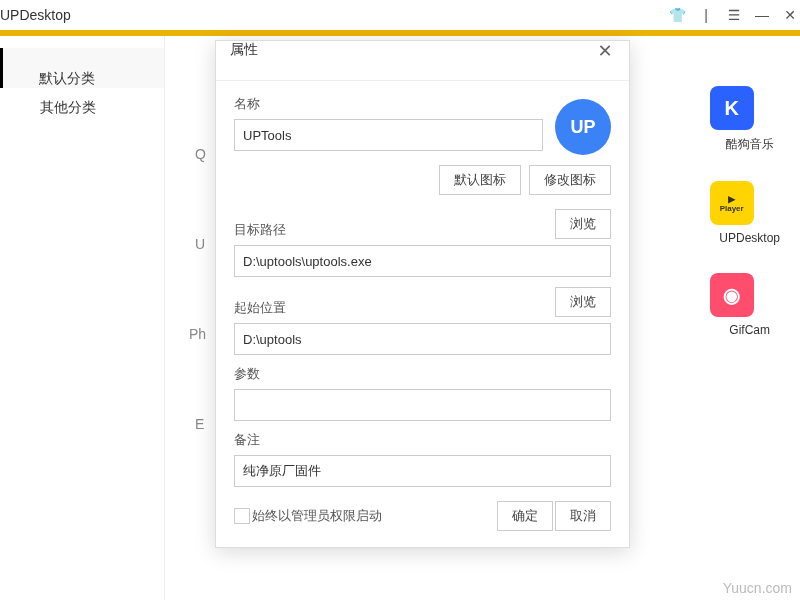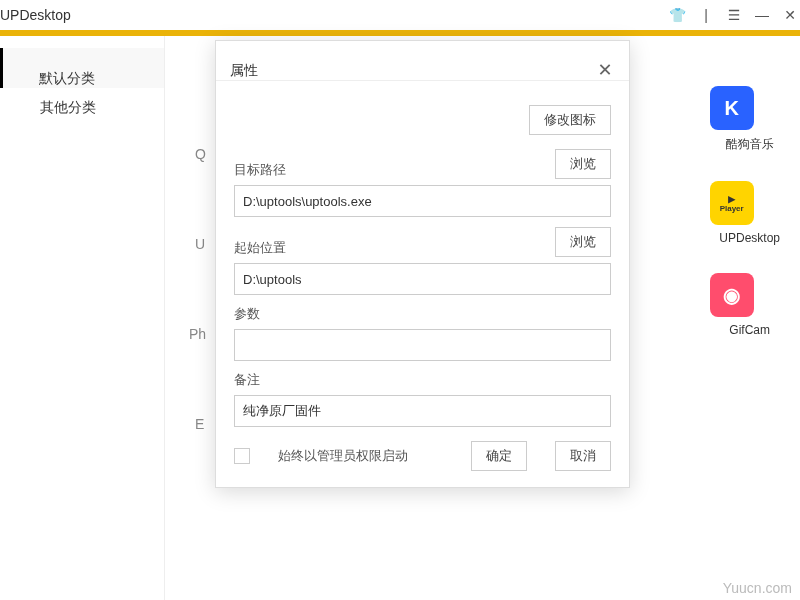--- a/index.html
+++ b/index.html
@@ -12,35 +12,35 @@
 .sidebar { width: 165px; border-right: 1px solid #eee; padding-top: 12px; }
 .sidebar .item { height: 40px; display: flex; align-items: center; padding-left: 40px; font-size: 14px; color: #333; cursor: pointer; }
 .sidebar .item.active { border-left: 3px solid #000000; padding-left: 36px; color: #333; background: #f8f8f8; align-items: flex-end; }
 .content { flex: 1; padding: 16px 20px; position: relative; }
 .bg-letter { position: absolute; font-size: 14px; color: #888; }
 .apps { position: absolute; right: 20px; top: 50px; display: flex; flex-direction: column; gap: 28px; align-items: center; }
 .app { display: flex; flex-direction: column; align-items: center; gap: 6px; cursor: pointer; }
 .app .icon { width: 44px; height: 44px; border-radius: 8px; display: flex; align-items: center; justify-content: center; font-size: 20px; font-weight: bold; color: #fff; }
 .app .label { font-size: 12px; color: #333; margin-left: 36px; }
 .dialog { position: absolute; left: 215px; top: 40px; width: 415px; background: #fff; border: 1px solid #ddd; box-shadow: 0 4px 20px rgba(0,0,0,0.15); }
-.dialog-header { height: 40px; display: flex; align-items: flex-end; padding: 0 14px; border-bottom: 1px solid #eee; }
+.dialog-header { height: 40px; display: flex; align-items: flex-start; padding: 0 14px; border-bottom: 1px solid #eee; }
 .dialog-header .dtitle { font-size: 14px; color: #333; }
 .dialog-header .spacer { flex: 1; }
 .dialog-header .close { width: 20px; height: 20px; cursor: pointer; font-size: 18px; color: #666; display: flex; align-items: center; justify-content: center; }
 .dialog-body { padding: 14px 18px 16px; }
 .row-top { display: flex; gap: 12px; }
 .name-block { flex: 1; }
 .field-label { font-size: 13px; color: #555; margin-bottom: 6px; display: block; }
 input[type=text] { width: 100%; height: 32px; border: 1px solid #ccc; padding: 0 8px; font-size: 13px; color: #333; background: #fff; }
 .icon-preview { width: 56px; height: 56px; border-radius: 50%; background: #3b82f6; display: flex; align-items: center; justify-content: center; color: #fff; font-weight: bold; font-size: 18px; margin-top: 4px; }
 .icon-btns { display: flex; gap: 8px; margin: 10px 0 14px; }
 .btn { height: 30px; padding: 0 14px; border: 1px solid #ccc; background: #fff; font-size: 13px; color: #444; cursor: pointer; display: inline-flex; align-items: center; }
 .path-row { display: flex; align-items: flex-end; gap: 10px; margin-bottom: 6px; }
 .path-row .field-label { flex: 1; margin: 0; }
-.dialog-footer { display: flex; align-items: center; gap: 28px; margin-top: 14px; }
+.dialog-footer { display: flex; align-items: center; gap: 2px; margin-top: 14px; }
 .checkbox { width: 16px; height: 16px; border: 1px solid #ccc; cursor: pointer; }
 .cb-label { font-size: 13px; color: #555; }
 .dialog-footer .spacer { flex: 1; }
 .wm { position: absolute; right: 8px; bottom: 4px; font-size: 14px; color: #bbb; }
 .field-group { margin-bottom: 10px; }
 .kugou { background: #2962ff; border-radius: 10px; }
 .potplayer { background: #ffd400; color: #333 !important; font-size: 9px !important; display:flex; flex-direction:column; }
 .gifcam { background: #ff4d6d; }
 </style>
 </head>
@@ -92,22 +92,30 @@
   </div>
 </div>
 
 <div class="dialog">
   <div class="dialog-header">
     <span class="dtitle">属性</span>
     <span class="spacer"></span>
     <span class="close">✕</span>
   </div>
   <div class="dialog-body">
+    <div class="row-top">
+      <div class="name-block">
+        <span class="field-label">名称</span>
+        <input type="text" value="UPTools" style="">
+      </div>
+      <div class="icon-preview">UP</div>
+    </div>
     <div class="icon-btns">
       <span style="flex:1"></span>
+      <button class="btn">默认图标</button>
       <button class="btn">修改图标</button>
     </div>
 
     <div class="path-row">
       <span class="field-label">目标路径</span>
       <button class="btn">浏览</button>
     </div>
     <div class="field-group"><input type="text" value="D:\uptools\uptools.exe" style=""></div>
 
     <div class="path-row">

